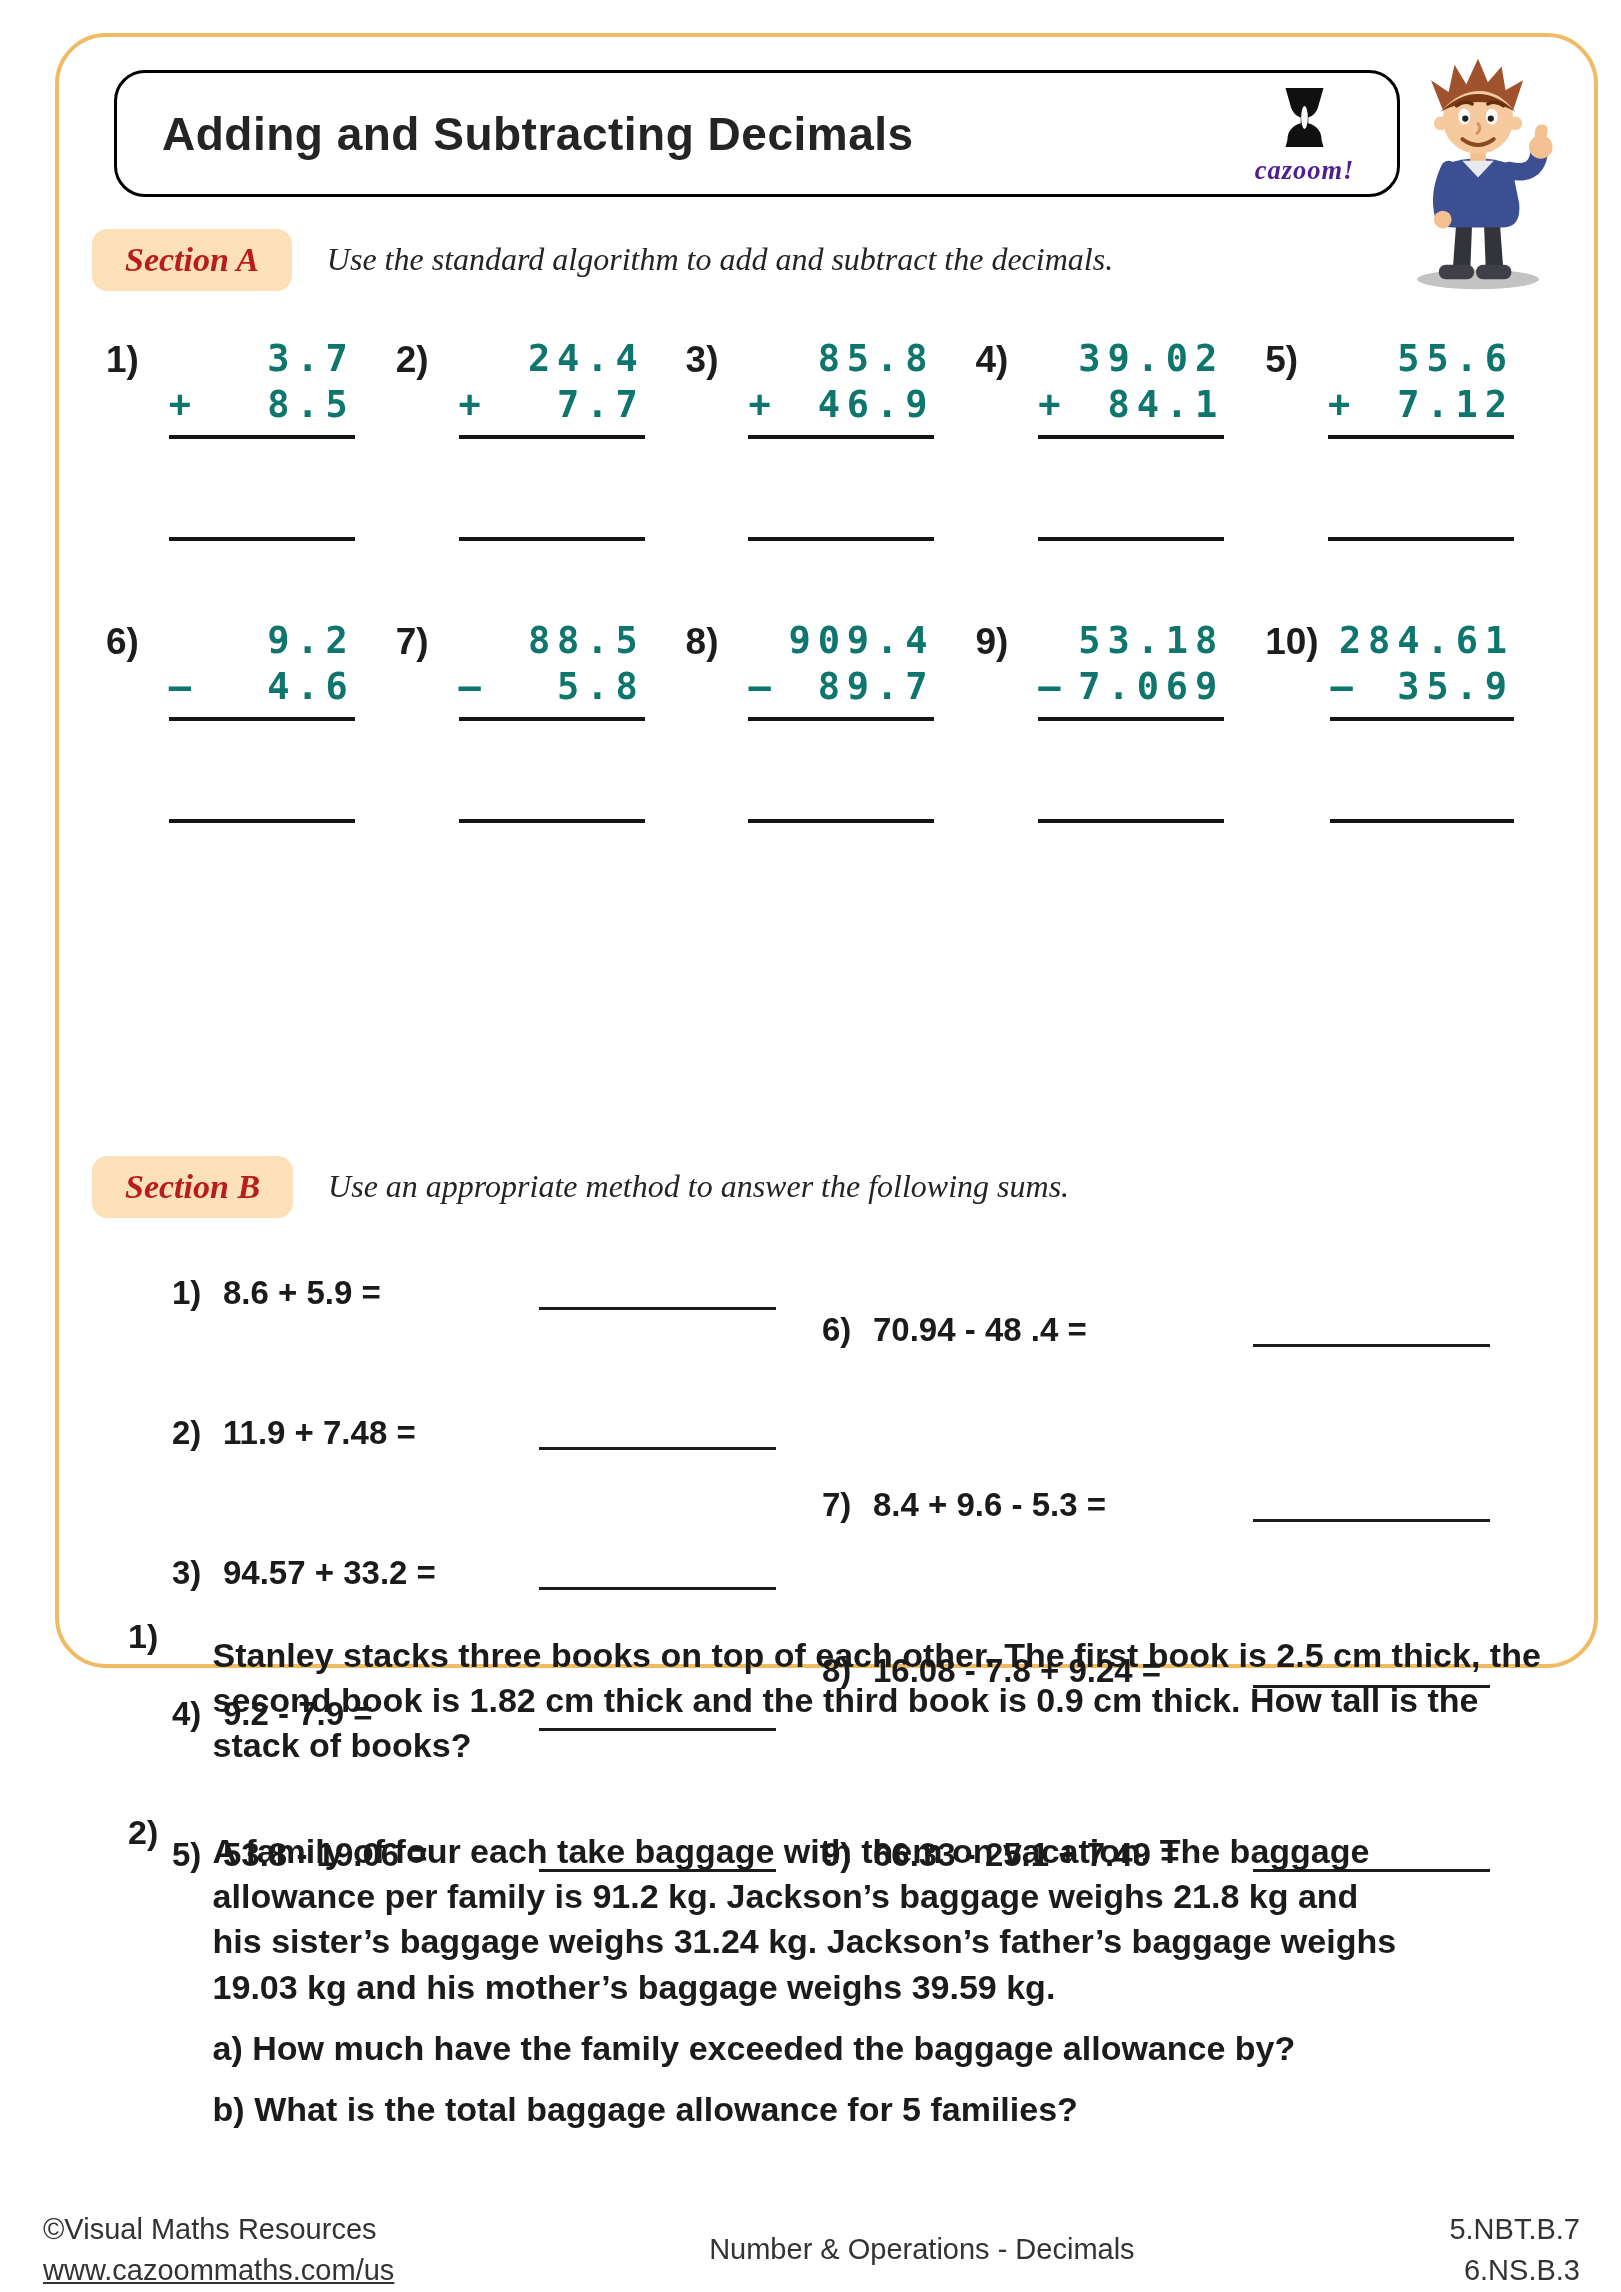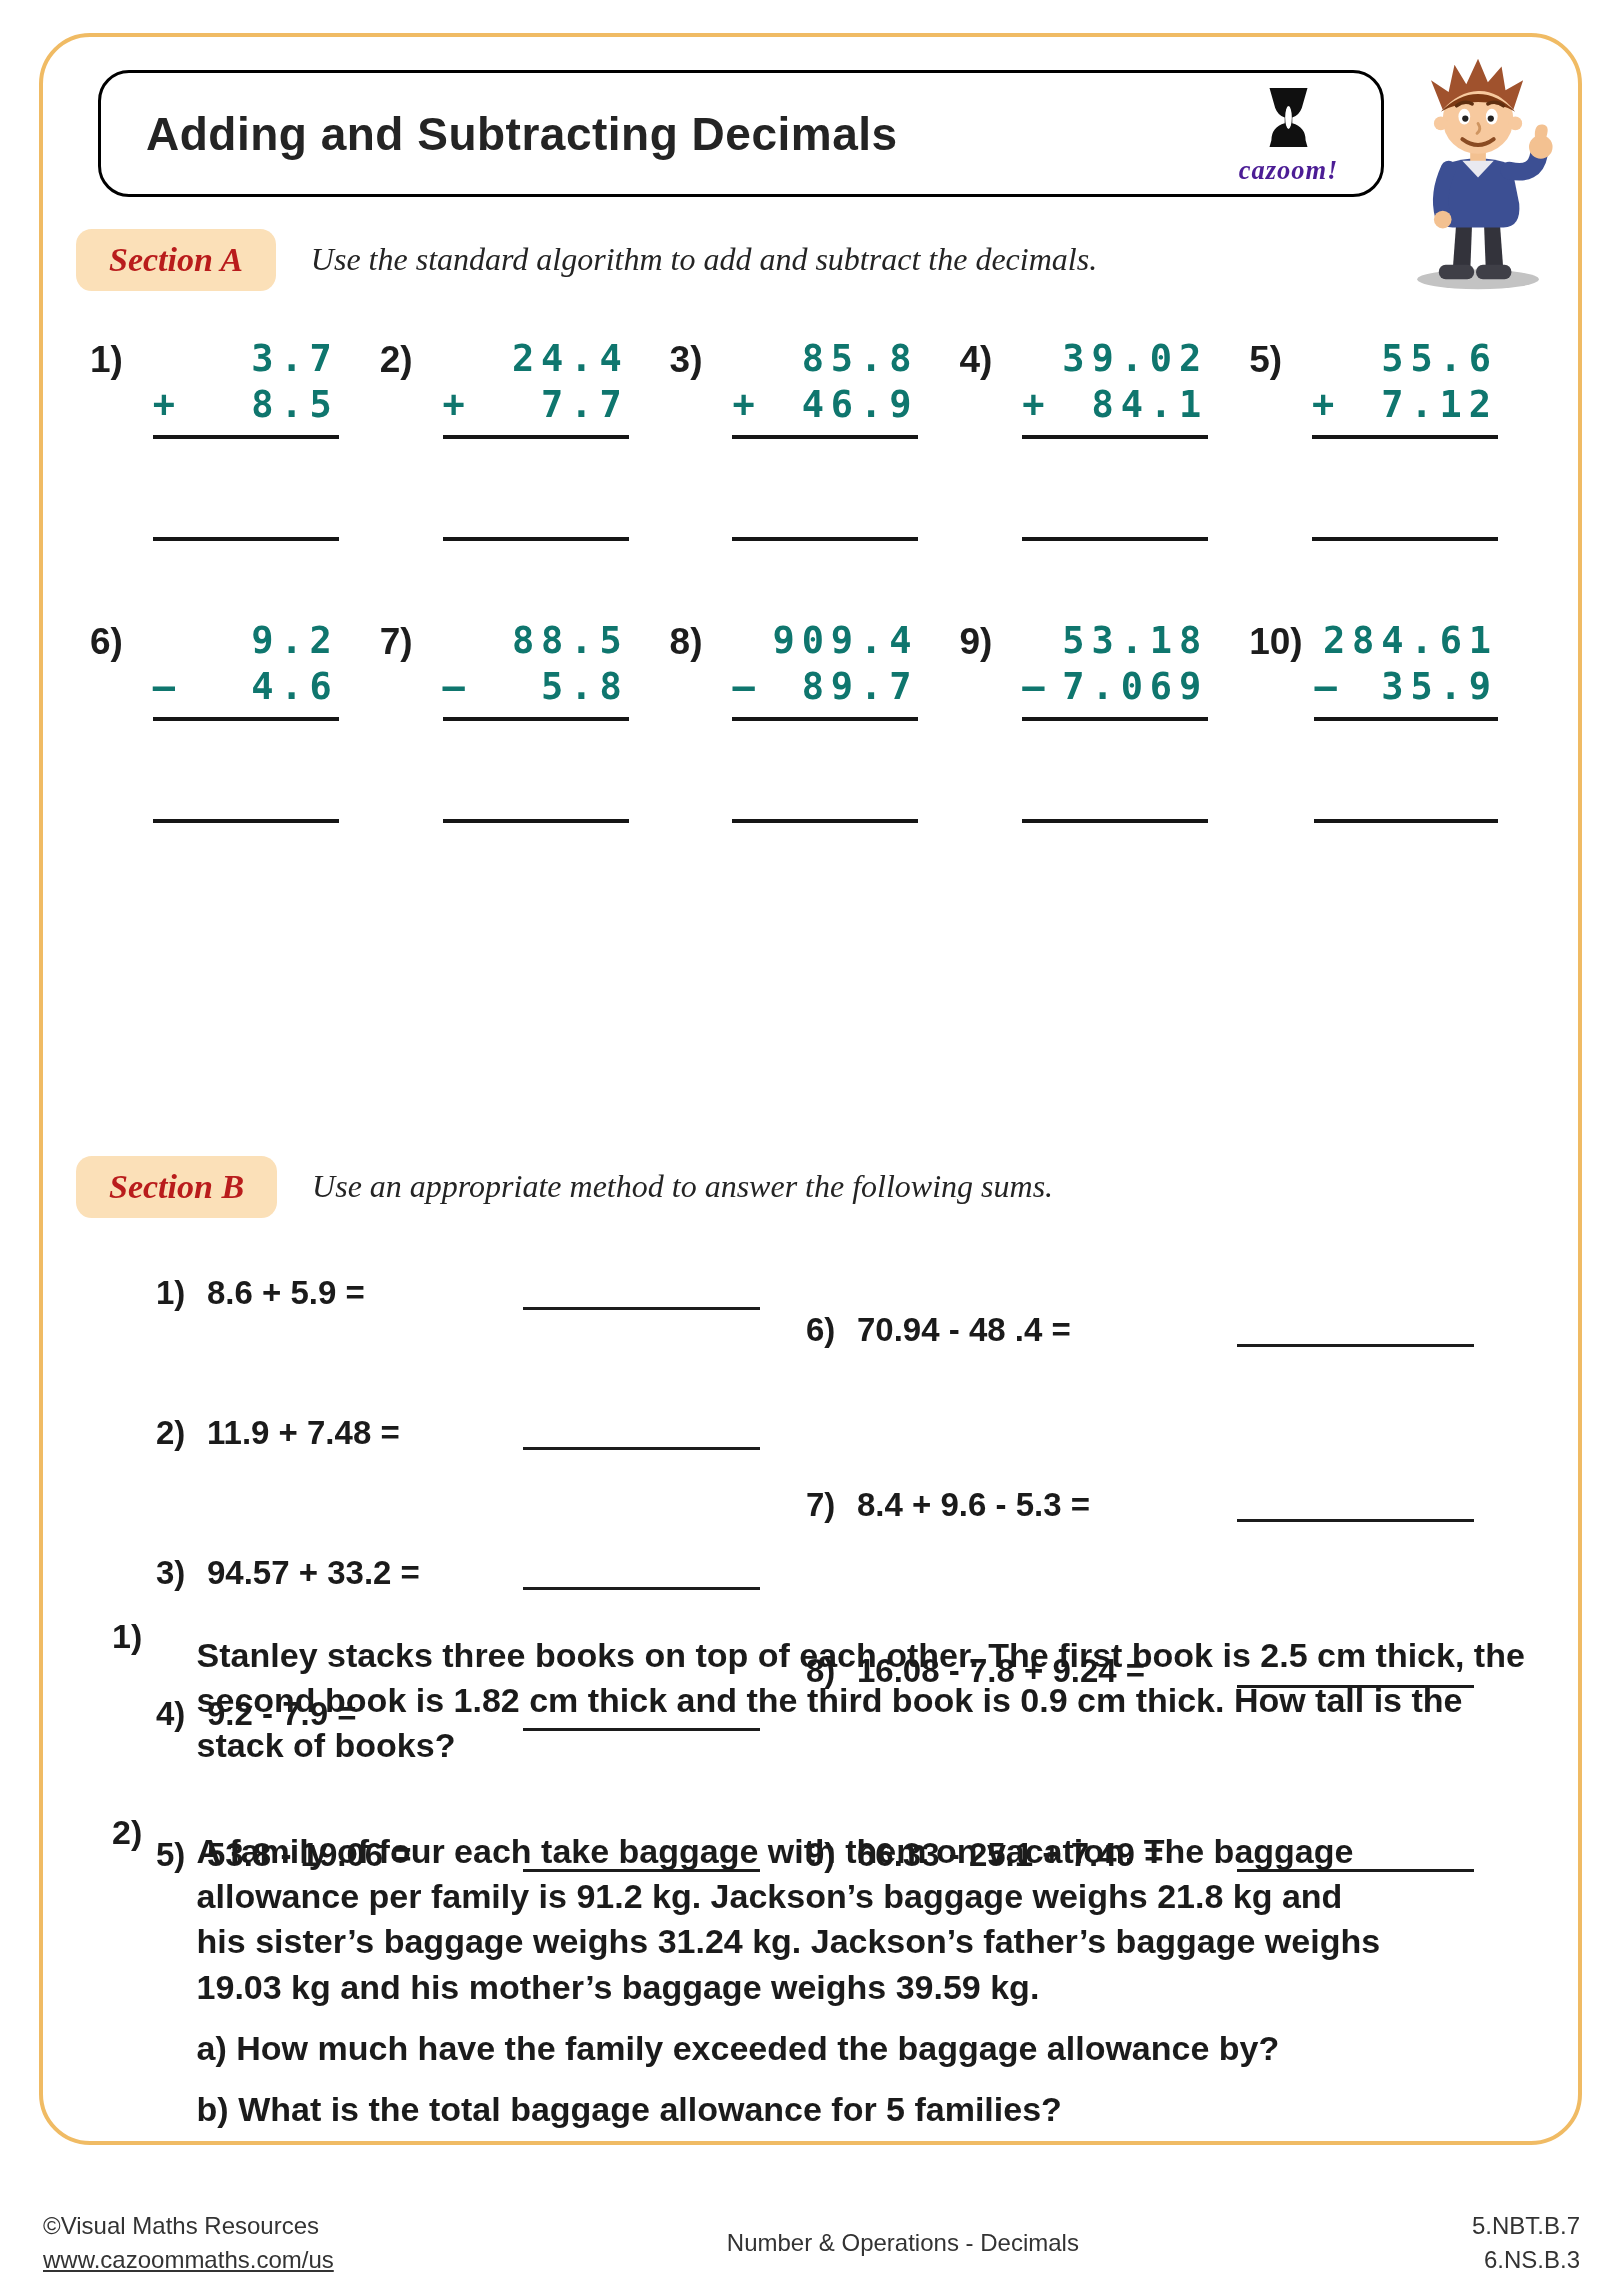--- a/index.html
+++ b/index.html
@@ -5,21 +5,21 @@
 <style>
   * { margin:0; padding:0; box-sizing:border-box; }
   html,body { background:#ffffff; }
   body {
     width:1621px; height:2293px; position:relative; overflow:hidden;
     font-family:"Liberation Sans", sans-serif; color:#1d1d1d;
   }
 
   
   .sheet {
-    position:absolute; left:39px; top:33px; width:1543px; height:2112px;
+    position:absolute; left:55px; top:33px; width:1543px; height:1635px;
     border:4.9px solid #F0BB64; border-radius:51px; background:#fff;
   }
 
   
   .titlebox {
     position:absolute; left:55px; top:33px; width:1286px; height:127px;
     border:3.9px solid #000; border-radius:31px; background:#fff;
     display:flex; align-items:center;
   }
   .title { margin-left:45px; font-size:46px; font-weight:700; letter-spacing:0.5px; color:#242424; }
@@ -71,21 +71,21 @@
   .cword { position:absolute; left:69px; width:1451px; display:flex; gap:19.6px;
            font-size:34px; font-weight:700; color:#1b1b1b; }
   .cnum { width:49px; }
   .ctext { flex:1; line-height:1.33; }
   .ctext p { margin:16px; }
   .sub-b { margin-top:47px; }
 
   
   .footer {
     position:absolute; left:43px; top:2209px; width:1537px;
-    display:flex; justify-content:space-between; font-size:24px; color:#333;
+    display:flex; justify-content:space-between; font-size:29px; color:#333;
   }
   .f-left, .f-right { line-height:1.4; }
   .f-left a { color:#333; text-decoration:underline; cursor:pointer; }
   .f-center { align-self:center; }
   .f-right { text-align:right; }
 </style>
 </head>
 <body>
 
 <div class="sheet">

